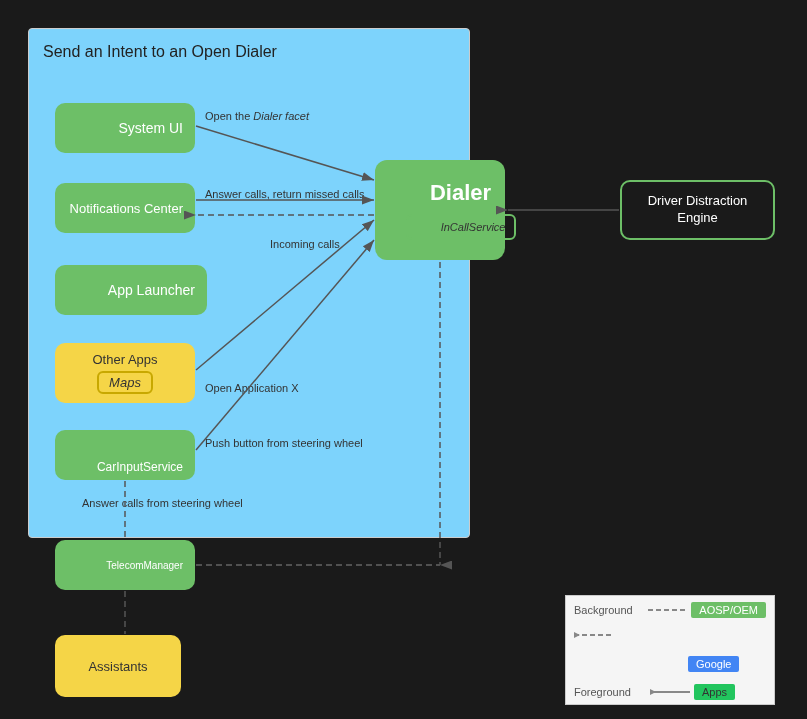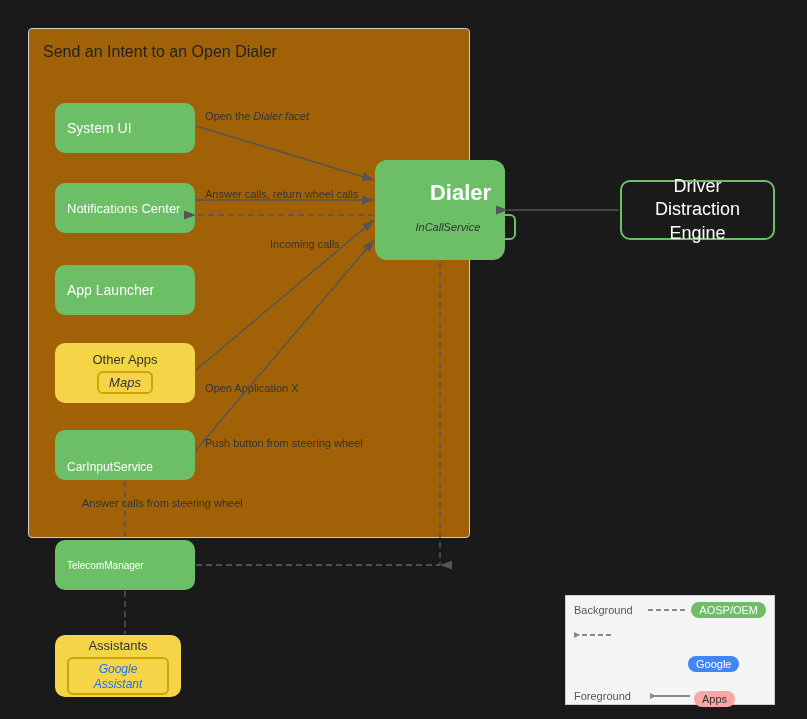--- a/index.html
+++ b/index.html
@@ -12,42 +12,42 @@
       overflow: hidden;
     }
 
     
     .diagram-container {
       position: absolute;
       top: 28px;
       left: 28px;
       width: 442px;
       height: 510px;
-      background: #a16207;
+      background: #7dd3fc;
       border: 1px solid #ccc;
       border-radius: 4px;
     }
 
     .diagram-title {
       position: absolute;
       top: 14px;
       left: 14px;
       font-size: 16px;
       color: #222;
       font-weight: normal;
     }
 
     
     .box-green {
       position: absolute;
       background: #6dbf67;
       border-radius: 10px;
       display: flex;
       align-items: center;
-      justify-content: flex-start;
+      justify-content: flex-end;
       text-align: center;
       font-size: 14px;
       font-weight: 500;
       color: #fff;
       padding: 8px 12px;
     }
 
     .box-yellow {
       position: absolute;
       background: #f5d547;
@@ -74,21 +74,21 @@
       color: #333;
     }
 
     .box-green-outline {
       position: absolute;
       background: transparent;
       border: 2px solid #6dbf67;
       border-radius: 6px;
       display: flex;
       align-items: center;
-      justify-content: flex-start;
+      justify-content: flex-end;
       text-align: center;
       font-size: 11px;
       color: #333;
       padding: 2px 8px;
     }
 
     
     .box-dialer {
       position: absolute;
       background: #6dbf67;
@@ -143,30 +143,30 @@
       padding: 6px 8px;
     }
 
     .legend-label {
       font-size: 11px;
       color: #555;
       width: 72px;
     }
 
     .legend-chip {
-      border-radius: 8px;
+      border-radius: 2px;
       padding: 2px 8px;
       font-size: 11px;
       font-weight: 500;
       color: #fff;
     }
 
     .chip-aosp { background: #6dbf67; color: #fff; }
     .chip-google { background: #4285f4; color: #fff; }
-    .chip-apps { background: #fca5a5; color: #333; margin-top: 7px; }
+    .chip-apps { background: #22c55e; color: #333; }
 
     
     .anno {
       position: absolute;
       font-size: 11px;
       color: #333;
     }
   </style>
 </head>
 <body>
@@ -176,21 +176,21 @@
 </div>
 
 <div class="box-green" style="left:55px;top:103px;width:140px;height:50px;">
   <span>System UI</span>
 </div>
 
 <div class="box-green" style="left:55px;top:183px;width:140px;height:50px;">
   <span style="font-size:13px;">Notifications Center</span>
 </div>
 
-<div class="box-green" style="left:55px;top:265px;width:140px;height:50px;">
+<div class="box-green" style="left:55px;top:265px;width:152px;height:50px;">
   <span>App Launcher</span>
 </div>
 
 <div class="box-yellow" style="left:55px;top:343px;width:140px;height:60px;">
   <span style="font-size:13px;">Other Apps</span>
   <div class="box-yellow-inner">
     <span style="font-style:italic;">Maps</span>
   </div>
 </div>
 
@@ -199,39 +199,36 @@
 </div>
 
 <div class="box-dialer" style="left:375px;top:160px;width:130px;height:100px;padding-left:41px;">
   <span style="font-size:22px;font-weight:bold;color:#fff;">Dialer</span>
   <div class="box-green-outline" style="position:relative;margin-top:8px;width:110px;height:26px;">
     <span style="font-style:italic;">InCallService</span>
   </div>
 </div>
 
 <div class="box-dde" style="left:620px;top:180px;width:155px;height:60px;">
-  <span style="font-size:18px;line-height:1.3;">Driver Distraction Engine</span>
+  <span style="font-size:13px;line-height:1.3;">Driver Distraction Engine</span>
 </div>
 
 <div class="box-green" style="left:55px;top:540px;width:140px;height:50px;">
   <span style="font-size:10px;">TelecomManager</span>
 </div>
 
 <div class="box-yellow" style="left:55px;top:635px;width:126px;height:62px;">
   <span style="font-size:13px;">Assistants</span>
-  <div class="box-yellow-inner">
-    <span style="font-style:italic;font-size:12px;color:#1a73e8;">Google Assistant</span>
-  </div>
 </div>
 
 <span class="anno" style="left:205px;top:110px;">
   Open the <span style="font-style:italic;">Dialer facet</span>
 </span>
 
-<span class="anno" style="left:205px;top:188px;">Answer calls, return wheel calls</span>
+<span class="anno" style="left:205px;top:188px;">Answer calls, return missed calls</span>
 
 <span class="anno" style="left:270px;top:238px;">Incoming calls</span>
 
 <span class="anno" style="left:205px;top:358px;margin-top:24px;">Open Application X</span>
 
 <span class="anno" style="left:205px;top:437px;">Push button from steering wheel</span>
 
 <span class="anno" style="left:82px;top:497px;">Answer calls from steering wheel</span>
 
 <svg class="arrows-svg" xmlns="http://www.w3.org/2000/svg">

